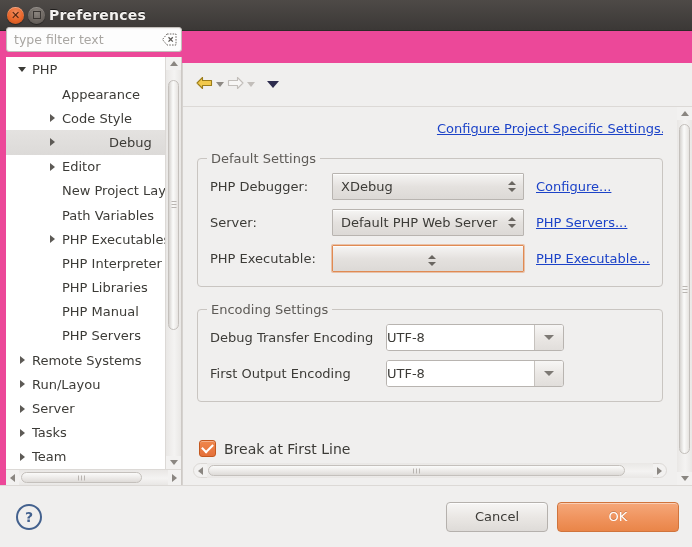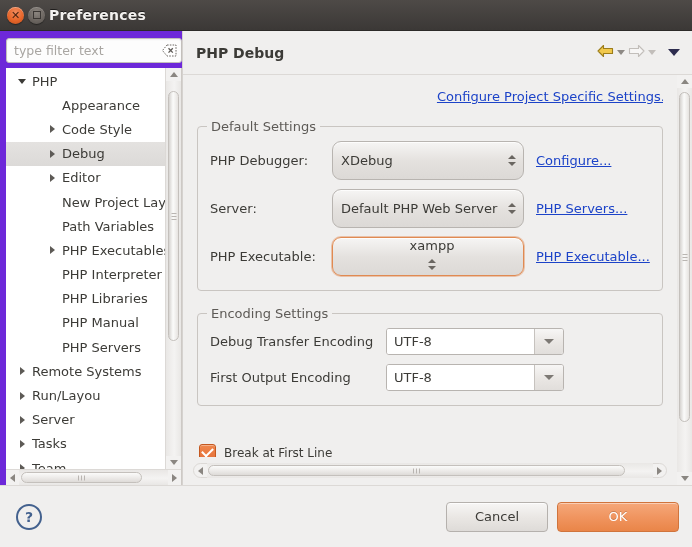--- a/index.html
+++ b/index.html
@@ -77,22 +77,23 @@
     margin-left: 0;
     text-shadow: 0 -1px 0 rgba(0,0,0,.55);
     letter-spacing: .2px;
   }
 
   
   .body-area {
     flex: 1 1 auto;
     display: flex;
     position: relative;
-    background: #6d28d9;
+    background: #ec4899;
     min-height: 0;
+    align-items: flex-end;
   }
 
   
   .left-pane {
     width: 182px;
     flex: 0 0 182px;
     display: flex;
     flex-direction: column;
     padding: 7px 0 0 6px;
     box-sizing: border-box;
@@ -159,20 +160,21 @@
     display: flex;
     align-items: center;
     font-size: 13px;
     color: #3c3b37;
     white-space: nowrap;
     padding-left: 4px;
     box-sizing: border-box;
   }
   .tree-item.selected {
     background: linear-gradient(to bottom, #e4e2e0 0%, #dcdad8 100%);
+    gap: 47px;
   }
   .tw {
     width: 16px;
     flex: 0 0 16px;
     display: flex;
     align-items: center;
     justify-content: center;
   }
   .arrow-right {
     width: 0; height: 0;
@@ -408,25 +410,25 @@
   .flabel {
     width: 122px;
     flex: 0 0 122px;
     font-size: 13px;
     color: #3c3b37;
   }
   .flabel.wide { width: 176px; flex: 0 0 176px; }
 
   
   .combo {
-    height: 39px;
+    height: 27px;
     flex: 0 0 auto;
     width: 192px;
     border: 1px solid #b8b4b0;
-    border-radius: 9px;
+    border-radius: 1px;
     background: linear-gradient(to bottom, #f6f5f4 0%, #e4e1de 52%, #dcd9d6 100%);
     display: flex;
     align-items: center;
     padding: 0 0 0 8px;
     box-sizing: border-box;
     position: relative;
     box-shadow: inset 0 1px 0 rgba(255,255,255,.75);
   }
   .combo.focused {
     border-color: #e08a52;
@@ -476,21 +478,20 @@
     border-radius: 3px;
     overflow: hidden;
     box-sizing: border-box;
     background: #fff;
   }
   .ecombo-entry {
     flex: 1 1 auto;
     background: #ffffff;
     display: flex;
     align-items: center;
-    padding-left: 7px;
     font-size: 13px;
     color: #3c3b37;
     min-width: 0;
   }
   .ecombo-btn {
     width: 28px;
     flex: 0 0 28px;
     border-left: 1px solid #c6c2be;
     background: linear-gradient(to bottom, #f7f6f5 0%, #eae7e4 52%, #e1dedb 100%);
     display: flex;
@@ -523,21 +524,21 @@
     margin-right: 8px;
     box-shadow: inset 0 1px 0 rgba(255,255,255,.35);
   }
   .check-mark {
     width: 9px;
     height: 5px;
     border-left: 2px solid #fff;
     border-bottom: 2px solid #fff;
     transform: rotate(-45deg) translate(1px, -1px);
   }
-  .check-label { font-size: 12px; color: #3c3b37; text-decoration: underline; }
+  .check-label { font-size: 14px; color: #3c3b37; }
 
   .pane-hscroll-wrap {
     flex: 0 0 auto;
     padding: 6px 10px 7px 10px;
     box-sizing: border-box;
   }
   .pane-hscroll {
     height: 15px;
     display: flex;
     align-items: center;
@@ -748,21 +749,20 @@
           <div class="hsb-btn">
             <span class="hsb-right"></span>
           </div>
         </div>
       </div>
     </div>
 
     <div class="right-pane">
 
       <div class="pane-header">
-        <div class="pane-title">PHP Debug</div>
         <div class="nav-icons">
           <div class="nav-grp">
             <span>
               <svg width="17" height="14" viewBox="0 0 17 14">
                 <path d="M6.5 1.5 L6.5 4.5 L15.5 4.5 L15.5 9.5 L6.5 9.5 L6.5 12.5 L1 7 Z" fill="#f2c94c" stroke="#9c7d1a" stroke-width="1.1" stroke-linejoin="round"></path>
               </svg>
             </span>
             <span class="tri-down"></span>
           </div>
           <div class="nav-grp">

